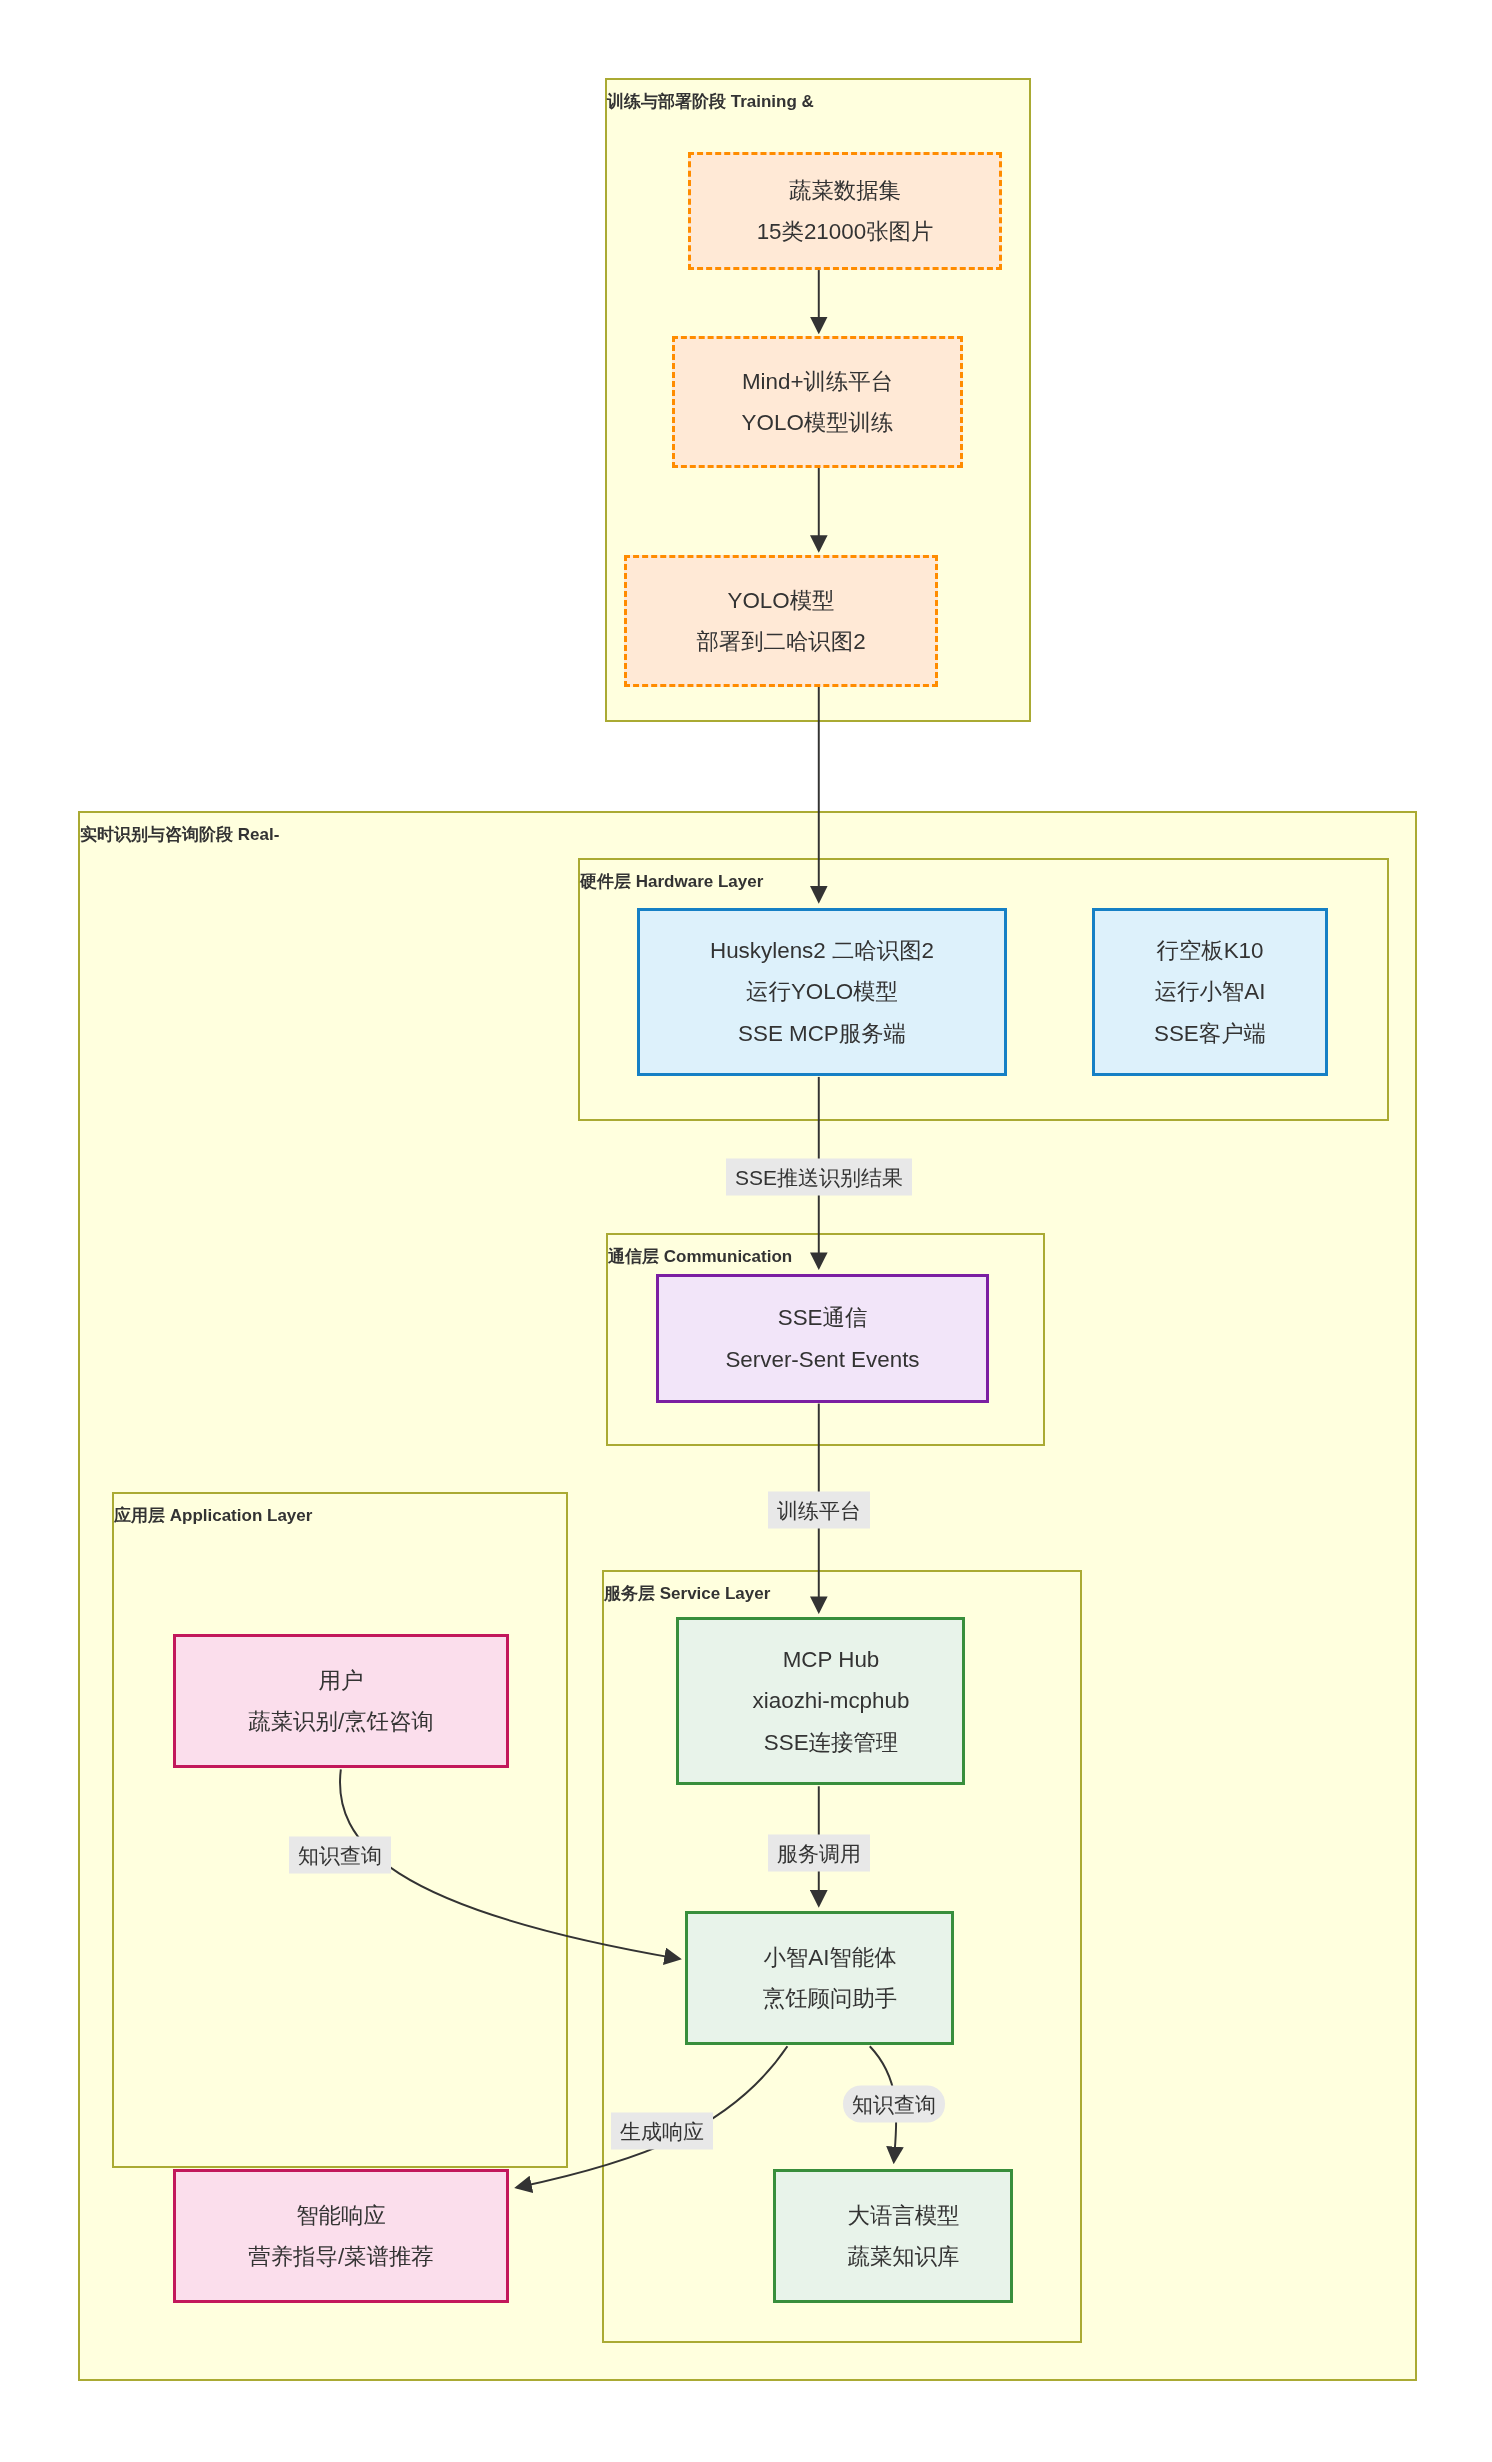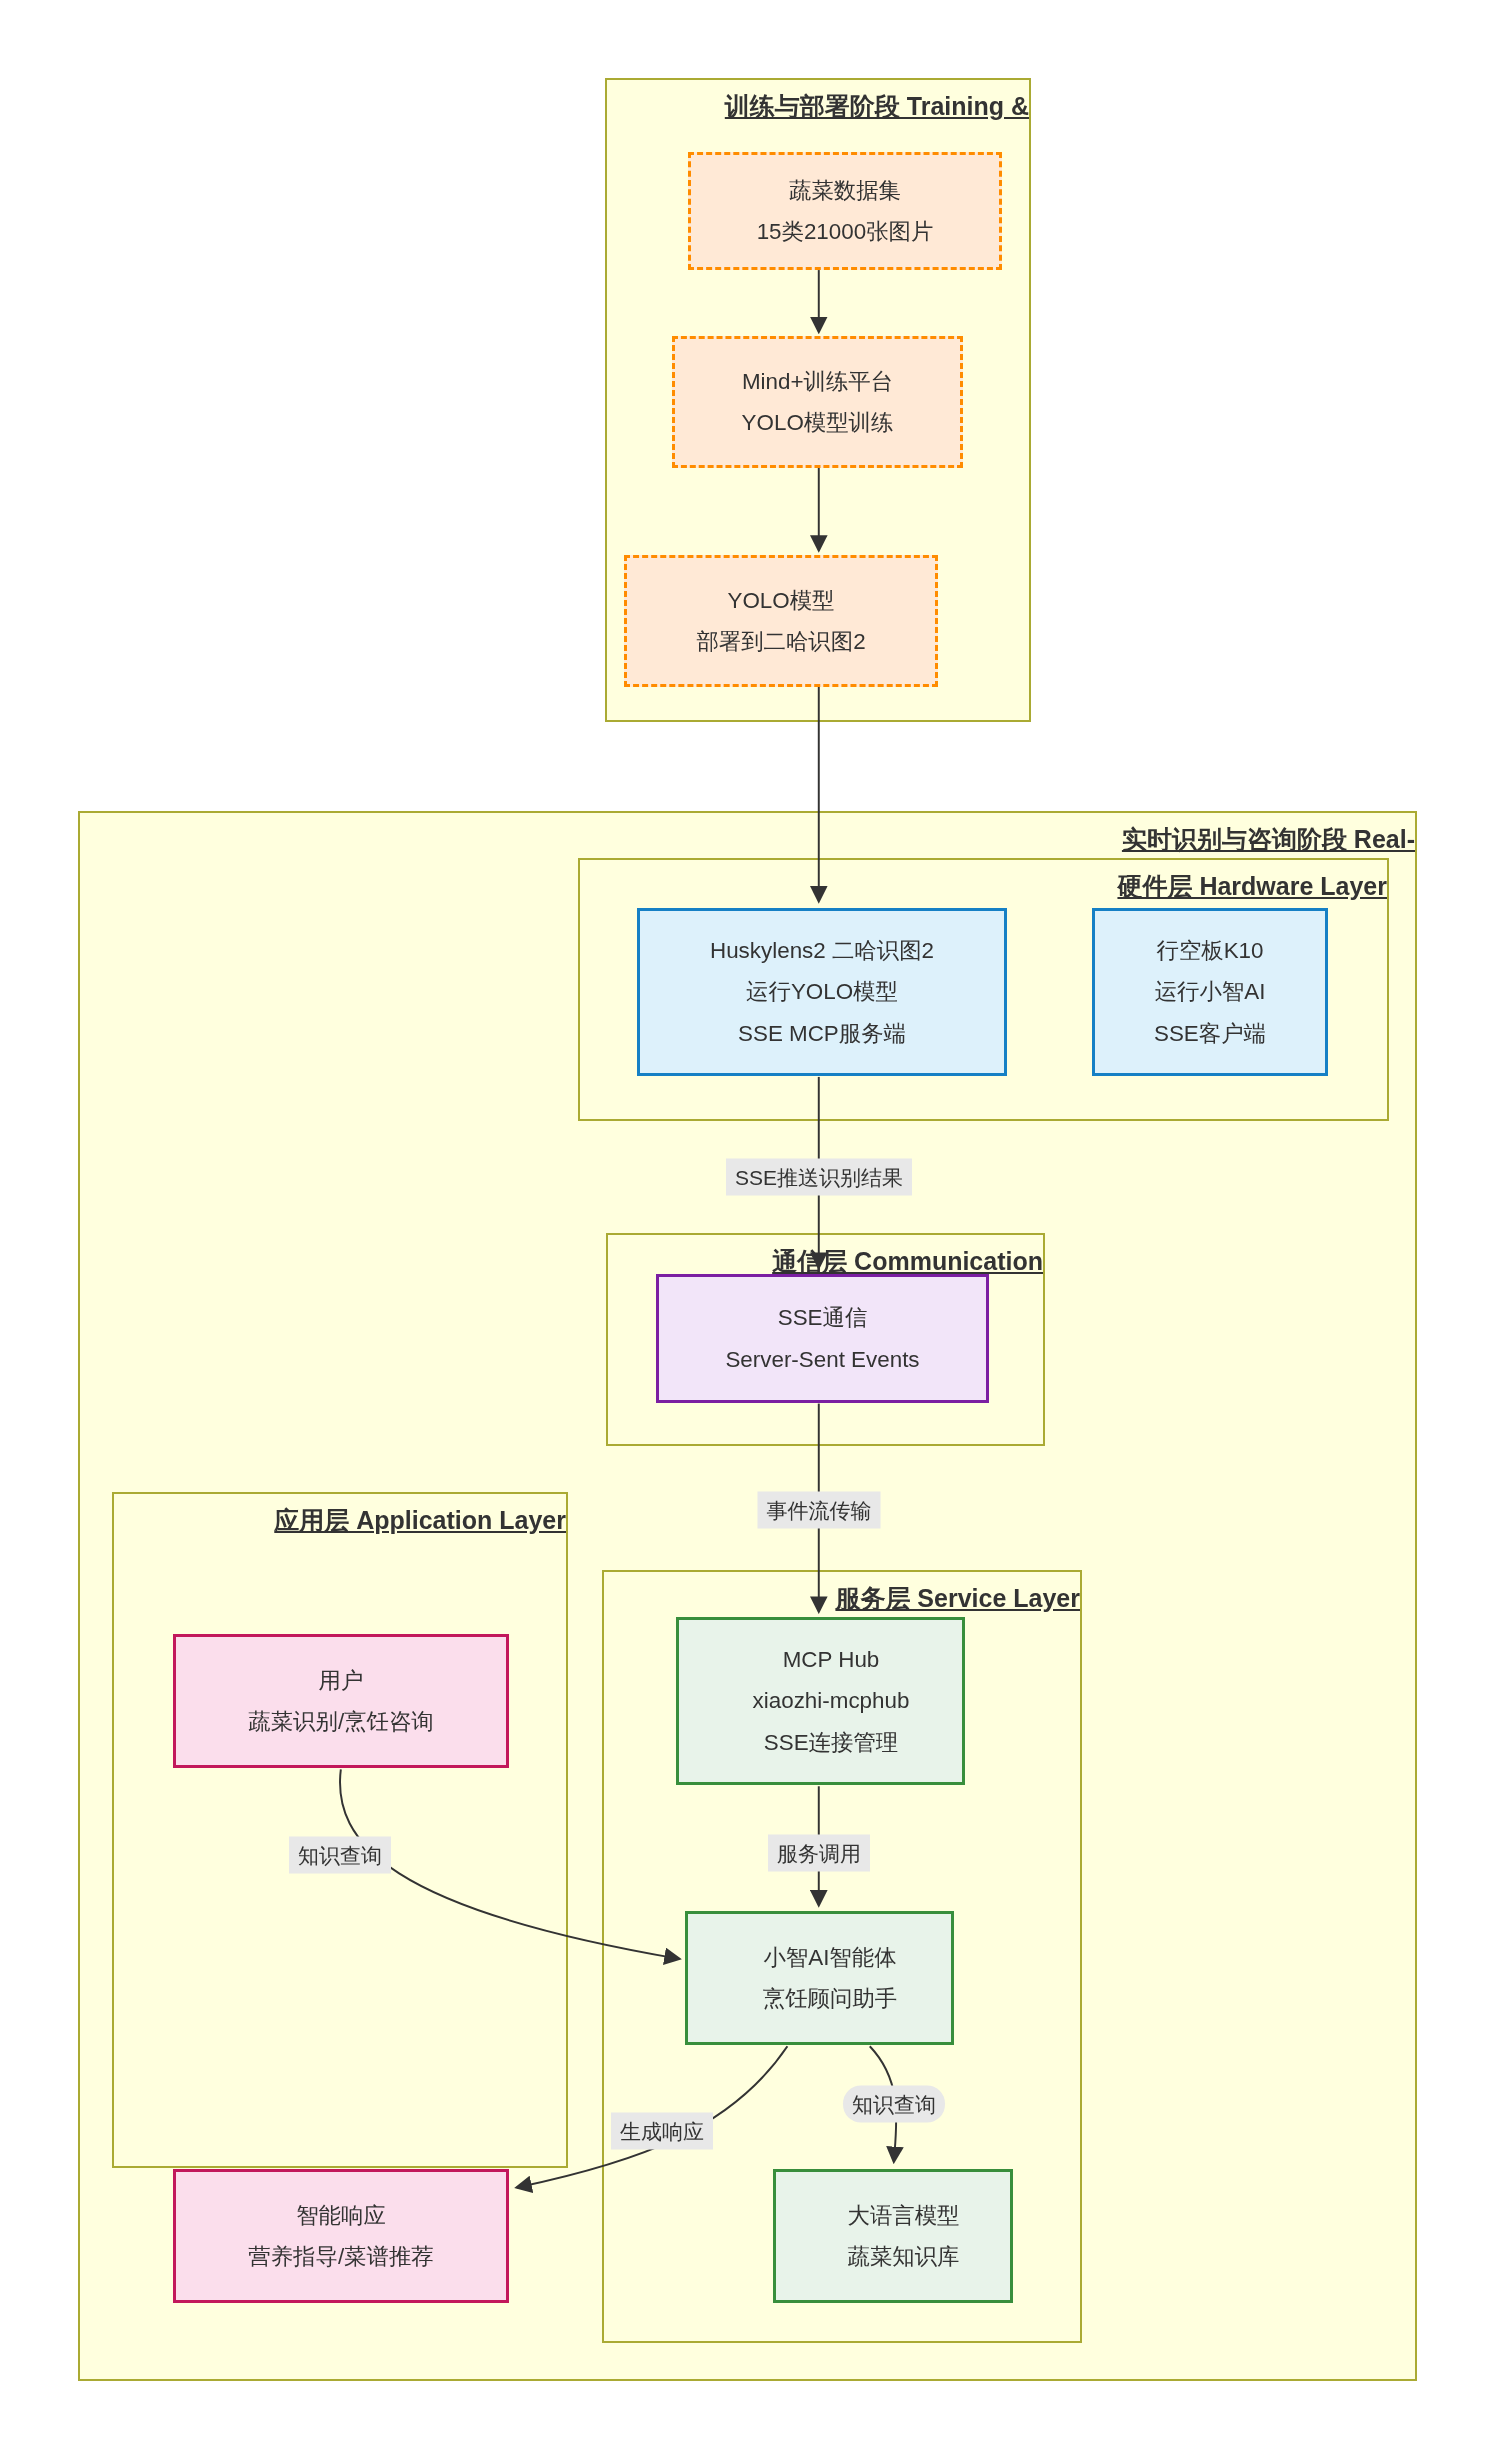--- a/index.html
+++ b/index.html
@@ -5,22 +5,22 @@
   html,body{margin:0;padding:0;background:#ffffff;}
   .canvas{
     position:relative;width:1493px;height:2462px;background:#ffffff;overflow:hidden;
     font-family:"Liberation Sans","DejaVu Sans",sans-serif;color:var(--text_color);
   }
   .cluster{
     position:absolute;background:var(--container_fill);
     border:2.2px solid var(--container_border);box-sizing:border-box;z-index:1;
   }
   .cluster-title{
-    position:absolute;top:10px;left:0;right:0;text-align:right;
-    font-size:25px;font-weight:600;color:var(--text_color);white-space:nowrap;text-decoration:underline;
+    position:absolute;top:10px;left:0;right:0;text-align:left;
+    font-size:17px;font-weight:600;color:var(--text_color);white-space:nowrap;
   }
   .node{
     position:absolute;display:flex;flex-direction:column;justify-content:center;align-items:center;
     text-align:center;box-sizing:border-box;z-index:3;font-size:22.4px;font-weight:500;
     line-height:1.85;white-space:nowrap;
   }
   .n-orange{background:var(--orange_fill);border:3.4px dashed var(--orange_border);}
   .n-blue{background:var(--blue_fill);border:3.4px solid var(--blue_border);}
   .n-purple{background:var(--purple_fill);border:3.4px solid var(--purple_border);}
   .n-pink{background:var(--pink_fill);border:3.4px solid var(--pink_border);}
@@ -132,20 +132,20 @@
     <span>智能响应</span>
     <span>营养指导/菜谱推荐</span>
   </div>
 
   <div class="node n-green" style="left:773px;top:2169px;width:240px;height:134px;">
     <span>大语言模型</span>
     <span>蔬菜知识库</span>
   </div>
 
   <div class="edge-label" style="left:819px;top:1177px;">SSE推送识别结果</div>
-  <div class="edge-label" style="left:819px;top:1510px;">事件流传输</div>
+  <div class="edge-label" style="left:819px;top:1510px;">训练平台</div>
   <div class="edge-label" style="left:340px;top:1855px;">知识查询</div>
   <div class="edge-label" style="left:819px;top:1853px;">服务调用</div>
   <div class="edge-label" style="left:894px;top:2104px;border-radius:18px;">知识查询</div>
   <div class="edge-label" style="left:662px;top:2131px;">生成响应</div>
 
 </div>
 
 
 </body></html>

